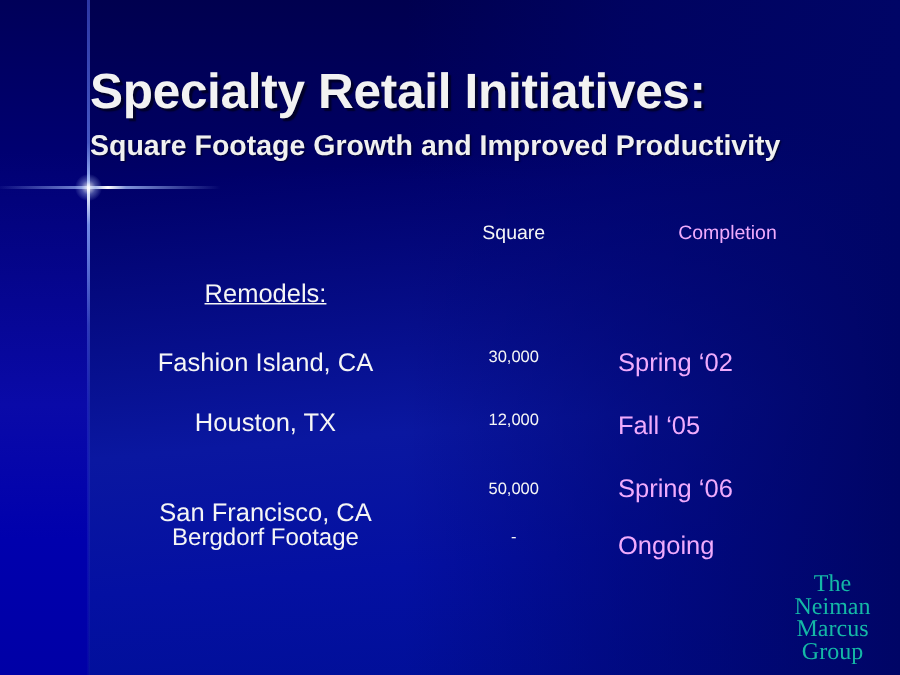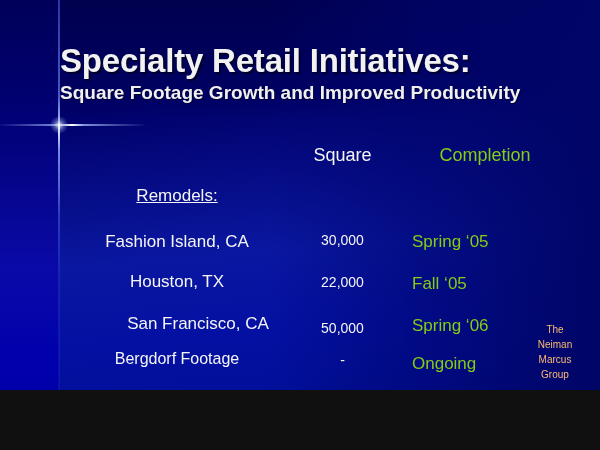--- a/index.html
+++ b/index.html
@@ -4,21 +4,21 @@
 <title>Specialty Retail Initiatives</title>
 <style>
   html, body {
     margin: 0;
     padding: 0;
     background: #101010;
   }
   #slide {
     position: relative;
     width: 600px;
-    height: 390px;
+    height: 450px;
     overflow: hidden;
     font-family: "Liberation Sans", sans-serif;
     background: #000063;
     color: #ffffff;
     -webkit-font-smoothing: antialiased;
   }
 
   
   .bg-base {
     position: absolute;
@@ -75,21 +75,21 @@
   .slide-title {
     font-size: 33px;
     font-weight: bold;
     line-height: 38px;
     letter-spacing: -0.2px;
     color: #f2f2f2;
     text-shadow: 2px 2px 1px rgba(0,0,0,0.55);
     white-space: nowrap;
   }
   .slide-subtitle {
-    margin-top: 1px;
+    margin-top: 6px;
     font-size: 19px;
     font-weight: bold;
     line-height: 24px;
     color: #f0f0f0;
     text-shadow: 1px 1px 1px rgba(0,0,0,0.5);
     white-space: nowrap;
   }
 
   
   .table { position: absolute; left: 0; top: 138px; width: 600px; }
@@ -102,52 +102,53 @@
     text-align: center;
     font-size: 17px;
     color: #f5f5f5;
     white-space: nowrap;
   }
   .c-sqft {
     position: absolute;
     left: 285px;
     width: 115px;
     text-align: center;
-    font-size: 14px;
+    font-size: 11px;
     color: #f5f5f5;
     white-space: nowrap;
   }
   .c-date {
     position: absolute;
     left: 412px;
     width: 160px;
     text-align: left;
     font-size: 17px;
-    color: #84cc16;
-    white-space: nowrap;
-  }
-
-  .hdr { font-size: 18px; line-height: 22px; text-align: center; }
+    color: #f0abfc;
+    white-space: nowrap;
+  }
+
+  .hdr { font-size: 13px; line-height: 22px; text-align: center; }
   .hdr .l2 { text-decoration: underline; }
   .section-label {
     font-size: 17px;
     text-decoration: underline;
     white-space: nowrap;
   }
 
   
   .logo {
     position: absolute;
     right: 14px;
     bottom: 8px;
     width: 62px;
     text-align: center;
-    font-size: 10px;
+    font-size: 16px;
     line-height: 15px;
-    color: #fdba74;
+    color: #14b8a6;
+    font-family: Liberation Serif, serif;
   }
   .logo div { white-space: nowrap; }
 </style>
 </head>
 <body>
 
 <div id="slide">
 
   <div class="bg-base"></div>
   <div class="bg-topshade"></div>
@@ -177,31 +178,31 @@
       </div>
     </div>
 
     <div class="trow">
       <div class="c-name section-label" style="top:48px;">Remodels:</div>
     </div>
 
     <div class="trow">
       <div class="c-name" style="top:94px;">Fashion Island, CA</div>
       <div class="c-sqft" style="top:94px;">30,000</div>
-      <div class="c-date" style="top:94px;">Spring ‘05</div>
+      <div class="c-date" style="top:94px;">Spring ‘02</div>
     </div>
 
     <div class="trow">
       <div class="c-name" style="top:134px;">Houston, TX</div>
-      <div class="c-sqft" style="top:136px;">22,000</div>
+      <div class="c-sqft" style="top:136px;">12,000</div>
       <div class="c-date" style="top:136px;">Fall ‘05</div>
     </div>
 
     <div class="trow">
-      <div class="c-name" style="top:176px;margin-left:21px;">San Francisco, CA</div>
+      <div class="c-name" style="top:194px;">San Francisco, CA</div>
       <div class="c-sqft" style="top:182px;">50,000</div>
       <div class="c-date" style="top:178px;">Spring ‘06</div>
     </div>
 
     <div class="trow">
       <div class="c-name" style="top:212px; font-size:16px;">Bergdorf Footage</div>
       <div class="c-sqft" style="top:214px;">-</div>
       <div class="c-date" style="top:216px;">Ongoing</div>
     </div>
 

